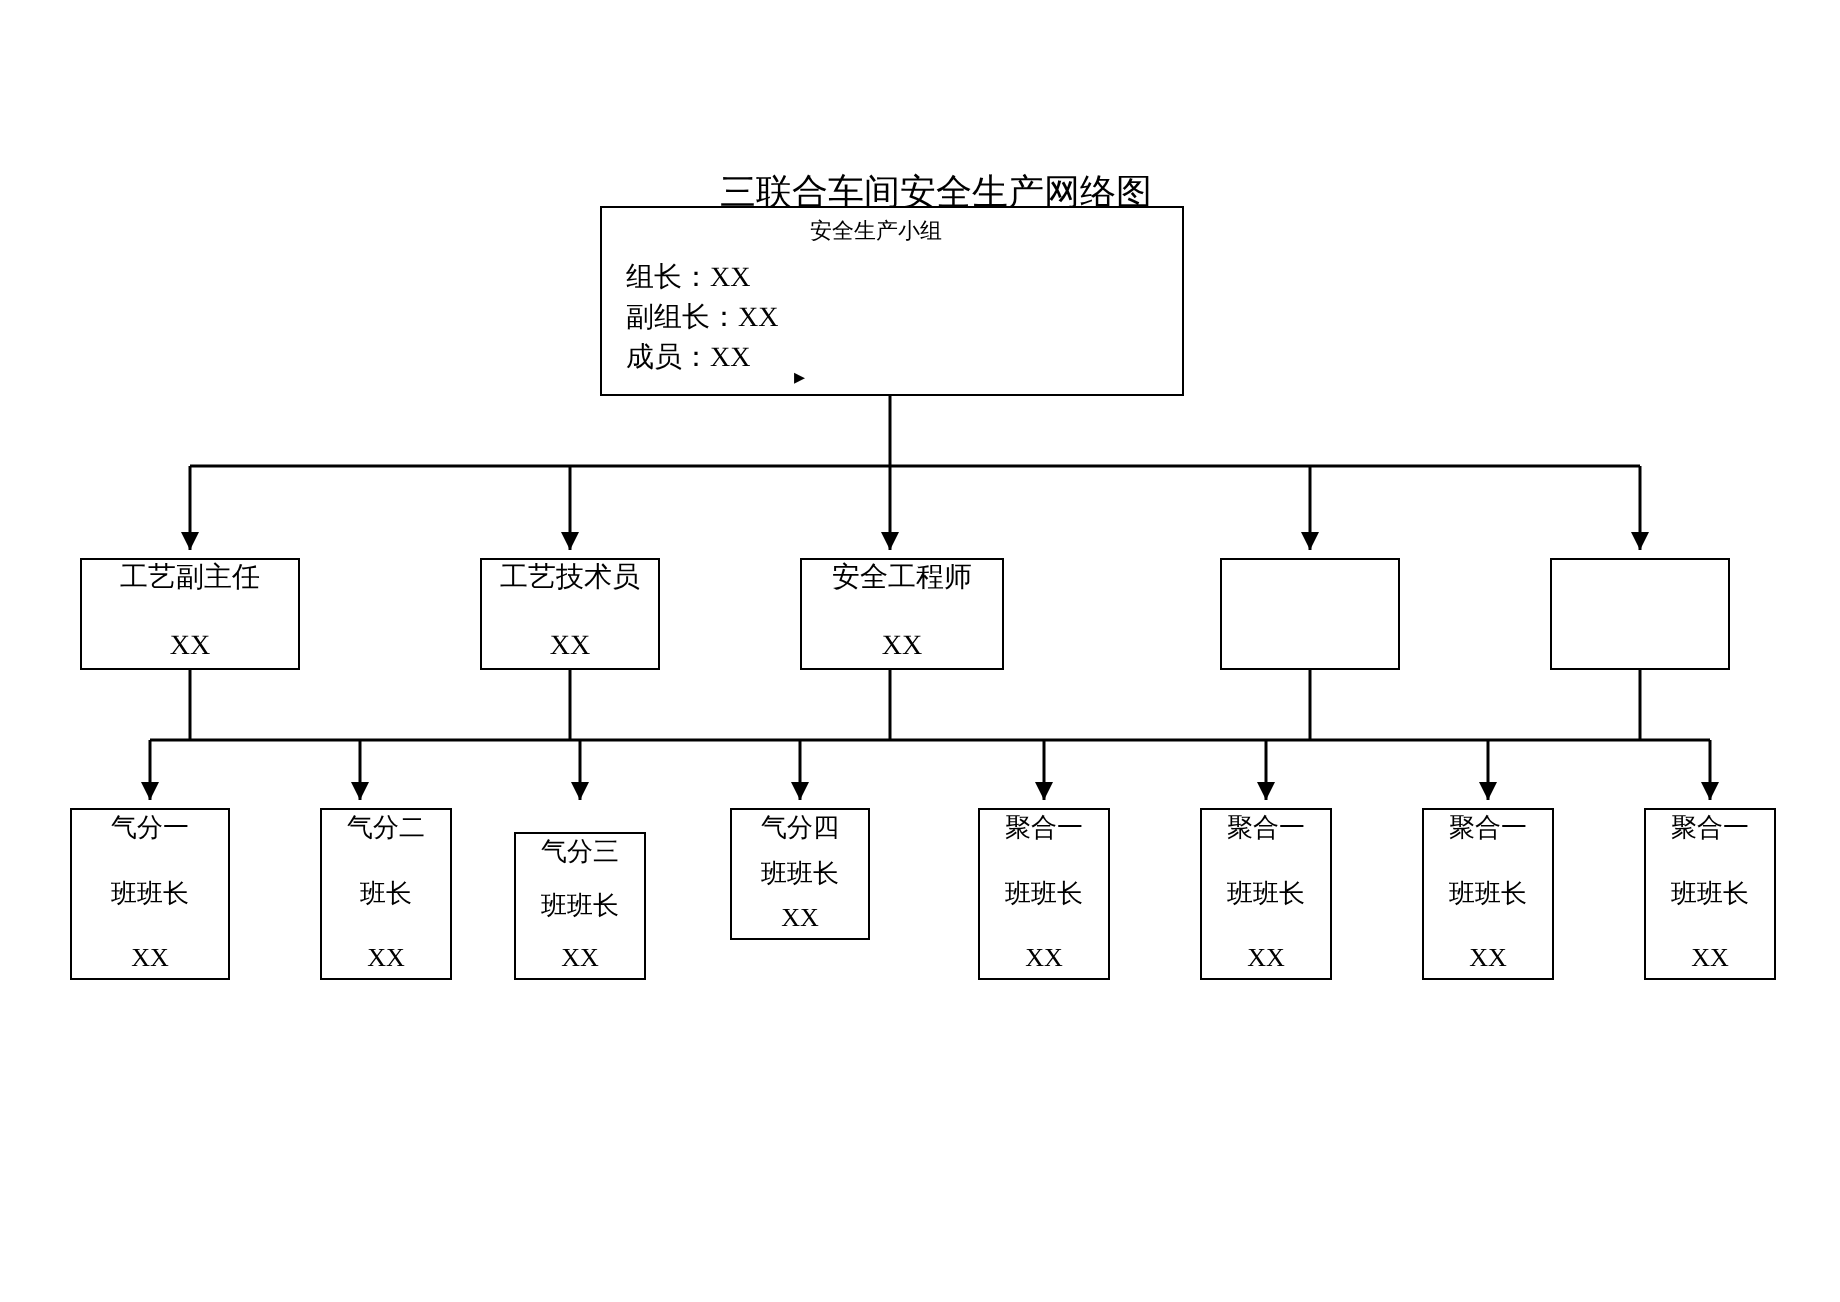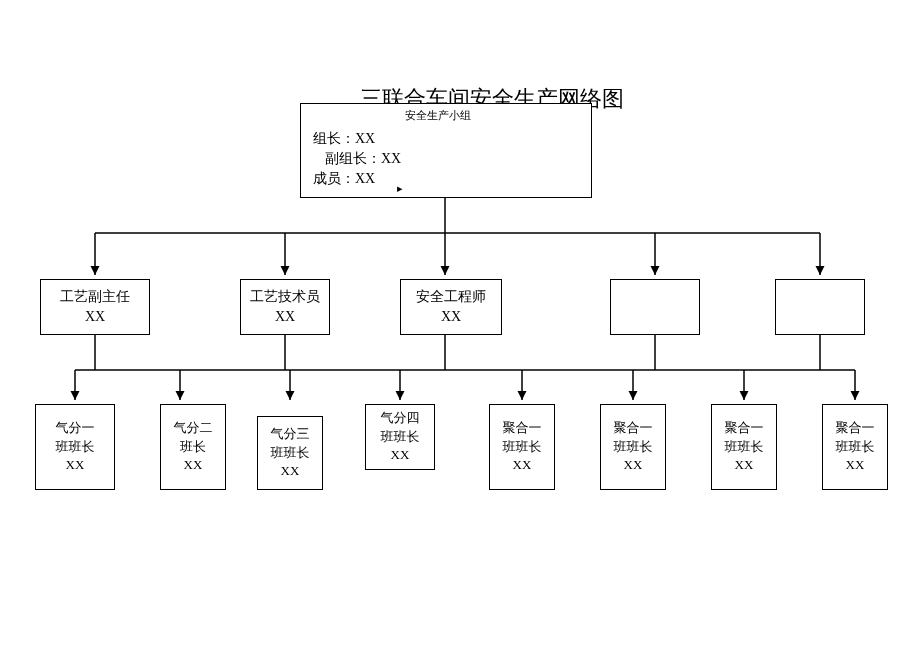--- a/index.html
+++ b/index.html
@@ -1,20 +1,20 @@
 <!DOCTYPE html>
 <html><head>
 <meta charset="utf-8">
 <style>
   html,body{margin:0;padding:0;background:#fff;font-family:"SimSun","Songti SC",serif;color:#000}
   #stage{position:relative;width:920px;height:651px}
   svg{position:absolute;left:0;top:0}
   .box{position:absolute;border:1.5px solid #000;box-sizing:border-box;background:#fff}
-  .ctr{display:flex;flex-direction:column;align-items:center;justify-content:center;text-align:center;line-height:1.45}
-  .title{position:absolute;font-size:22px;white-space:nowrap}
+  .ctr{display:flex;flex-direction:column;align-items:center;justify-content:space-between;text-align:center;line-height:1.45}
+  .title{position:absolute;font-size:18px;white-space:nowrap}
   .tbox-title{position:absolute;font-size:11px;white-space:nowrap}
   .tbox-line{position:absolute;font-size:14px;white-space:nowrap}
   .m{font-size:14px}
   .s{font-size:13px}
   .arrowmark{position:absolute;font-size:11px;color:#000}
 </style>
 </head>
 <body>
 
 <div id="stage">
@@ -54,21 +54,21 @@
       <line x1="744" y1="370" x2="744" y2="400" marker-end="url(#ah)"></line>
       <line x1="855" y1="370" x2="855" y2="400" marker-end="url(#ah)"></line>
     </g>
   </svg>
 
   <div class="title" style="left:360px;top:84px">三联合车间安全生产网络图</div>
 
   <div class="box" style="left:300px;top:103px;width:292px;height:95px">
     <div class="tbox-title" style="left:104px;top:4px">安全生产小组</div>
     <div class="tbox-line" style="left:12px;top:26px">组长：XX</div>
-    <div class="tbox-line" style="left:24px;top:46px">副组长：XX</div>
+    <div class="tbox-line" style="left:12px;top:46px">副组长：XX</div>
     <div class="tbox-line" style="left:12px;top:66px">成员：XX</div>
     <div class="arrowmark" style="left:96px;top:78px">▸</div>
   </div>
 
   <div class="box ctr m" style="left:40px; top:279px;width:110px;height:56px">
     <span>工艺副主任</span>
     <span>XX</span>
   </div>
   <div class="box ctr m" style="left:240px;top:279px;width:90px; height:56px">
     <span>工艺技术员</span>

